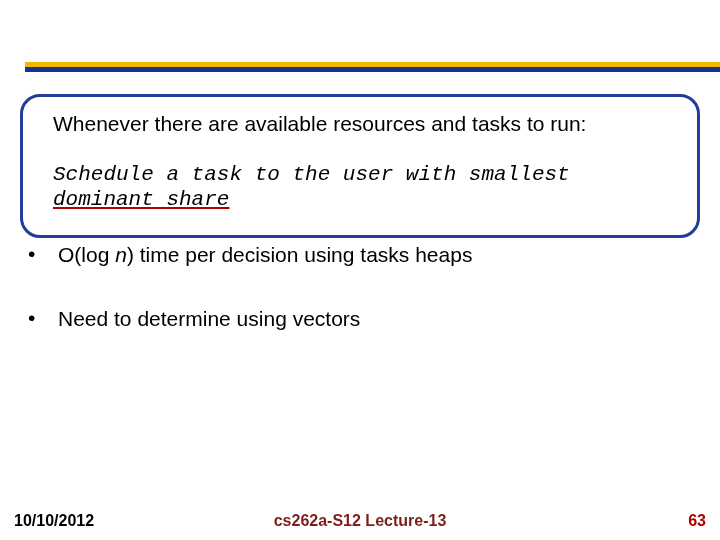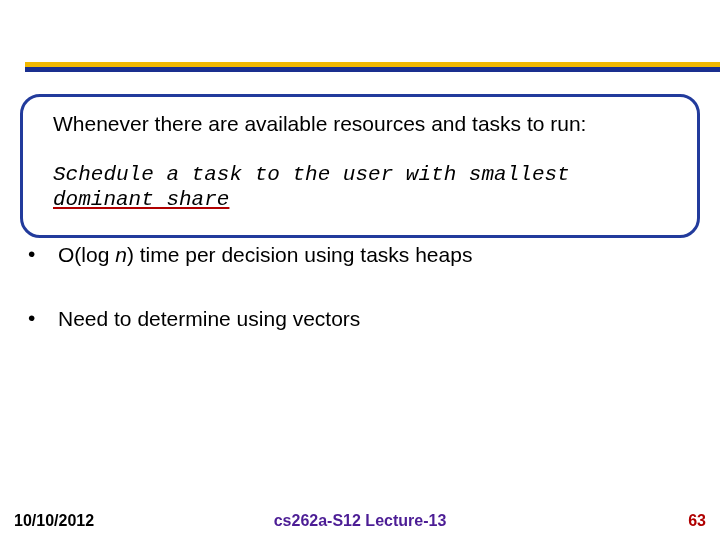--- a/index.html
+++ b/index.html
@@ -13,21 +13,21 @@
   .callout-line1 { font-size: 21px; color: #000; line-height: 1.2; }
   .callout-line2 { font-style: italic; font-size: 21px; color: #000; margin-top: 26px; line-height: 1.2; font-family: Liberation Mono, monospace; }
   .dominant { font-style: italic; text-decoration: underline; text-decoration-color: #b00000; color: #000; }
   .bullets { position: absolute; left: 28px; top: 242px; width: 660px; }
   .brow { display: flex; align-items: flex-start; font-size: 21px; color: #000; margin-bottom: 38px; }
   .bdot { width: 30px; flex-shrink: 0; }
   .btxt { flex: 1; line-height: 1.25; }
   .ital { font-style: italic; }
   .footer { position: absolute; left: 0; bottom: 10px; width: 720px; height: 20px; font-size: 16px; font-weight: bold; }
   .f-date { position: absolute; left: 14px; bottom: 0; color: #000; }
-  .f-course { position: absolute; left: 0; right: 0; bottom: 0; text-align: center; color: #4c1d95; }
+  .f-course { position: absolute; left: 0; right: 0; bottom: 0; text-align: center; color: #7f1d1d; }
   .f-page { position: absolute; right: 14px; bottom: 0; color: #b00000; }
 </style>
 </head>
 <body>
 
 <div class="slide">
 
 
   <div class="underline-group">
     <div class="rule-gold"></div>

